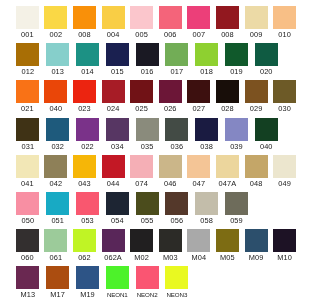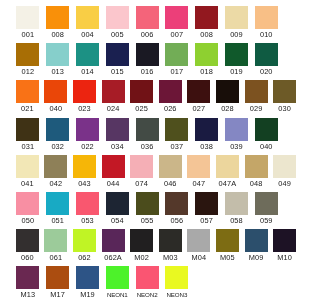--- a/index.html
+++ b/index.html
@@ -56,20 +56,24 @@
 </head>
 <body>
 
 <div id="chart">
     <div class="swatch-row">
       <div class="swatch-cell">
         <span class="swatch-chip" title="#f4f1e6" style="background: rgb(244, 241, 230);"></span>
         <span class="swatch-label">001</span>
       </div>
       <div class="swatch-cell">
+        <span class="swatch-chip" title="#fad845" style="background: rgb(250, 216, 69);"></span>
+        <span class="swatch-label">002</span>
+      </div>
+      <div class="swatch-cell">
         <span class="swatch-chip" title="#f99009" style="background: rgb(249, 144, 9);"></span>
         <span class="swatch-label">008</span>
       </div>
       <div class="swatch-cell">
         <span class="swatch-chip" title="#f9ce45" style="background: rgb(249, 206, 69);"></span>
         <span class="swatch-label">004</span>
       </div>
       <div class="swatch-cell">
         <span class="swatch-chip" title="#fbc6cc" style="background: rgb(251, 198, 204);"></span>
         <span class="swatch-label">005</span>
@@ -186,28 +190,28 @@
       </div>
       <div class="swatch-cell">
         <span class="swatch-chip" title="#7a3289" style="background: rgb(122, 50, 137);"></span>
         <span class="swatch-label">022</span>
       </div>
       <div class="swatch-cell">
         <span class="swatch-chip" title="#573663" style="background: rgb(87, 54, 99);"></span>
         <span class="swatch-label">034</span>
       </div>
       <div class="swatch-cell">
+        <span class="swatch-chip" title="#8a8b7c" style="background: rgb(138, 139, 124);"></span>
+        <span class="swatch-label">035</span>
+      </div>
+      <div class="swatch-cell">
         <span class="swatch-chip" title="#434b45" style="background: rgb(67, 75, 69);"></span>
         <span class="swatch-label">036</span>
       </div>
       <div class="swatch-cell">
-        <span class="swatch-chip" title="#4f501d" style="background: rgb(79, 80, 29);"></span>
-        <span class="swatch-label">037</span>
-      </div>
-      <div class="swatch-cell">
         <span class="swatch-chip" title="#1a1b41" style="background: rgb(26, 27, 65);"></span>
         <span class="swatch-label">038</span>
       </div>
       <div class="swatch-cell">
         <span class="swatch-chip" title="#8487c3" style="background: rgb(132, 135, 195);"></span>
         <span class="swatch-label">039</span>
       </div>
       <div class="swatch-cell">
         <span class="swatch-chip" title="#134022" style="background: rgb(19, 64, 34);"></span>
         <span class="swatch-label">040</span>
@@ -272,24 +276,20 @@
         <span class="swatch-chip" title="#1d2533" style="background: rgb(29, 37, 51);"></span>
         <span class="swatch-label">054</span>
       </div>
       <div class="swatch-cell">
         <span class="swatch-chip" title="#4b4c1c" style="background: rgb(75, 76, 28);"></span>
         <span class="swatch-label">055</span>
       </div>
       <div class="swatch-cell">
         <span class="swatch-chip" title="#54382a" style="background: rgb(84, 56, 42);"></span>
         <span class="swatch-label">056</span>
-      </div>
-      <div class="swatch-cell">
-        <span class="swatch-chip" title="#2a150f" style="background: rgb(42, 21, 15);"></span>
-        <span class="swatch-label">057</span>
       </div>
       <div class="swatch-cell">
         <span class="swatch-chip" title="#c3bdaa" style="background: rgb(195, 189, 170);"></span>
         <span class="swatch-label">058</span>
       </div>
       <div class="swatch-cell">
         <span class="swatch-chip" title="#6e6c5b" style="background: rgb(110, 108, 91);"></span>
         <span class="swatch-label">059</span>
       </div>
     </div>

